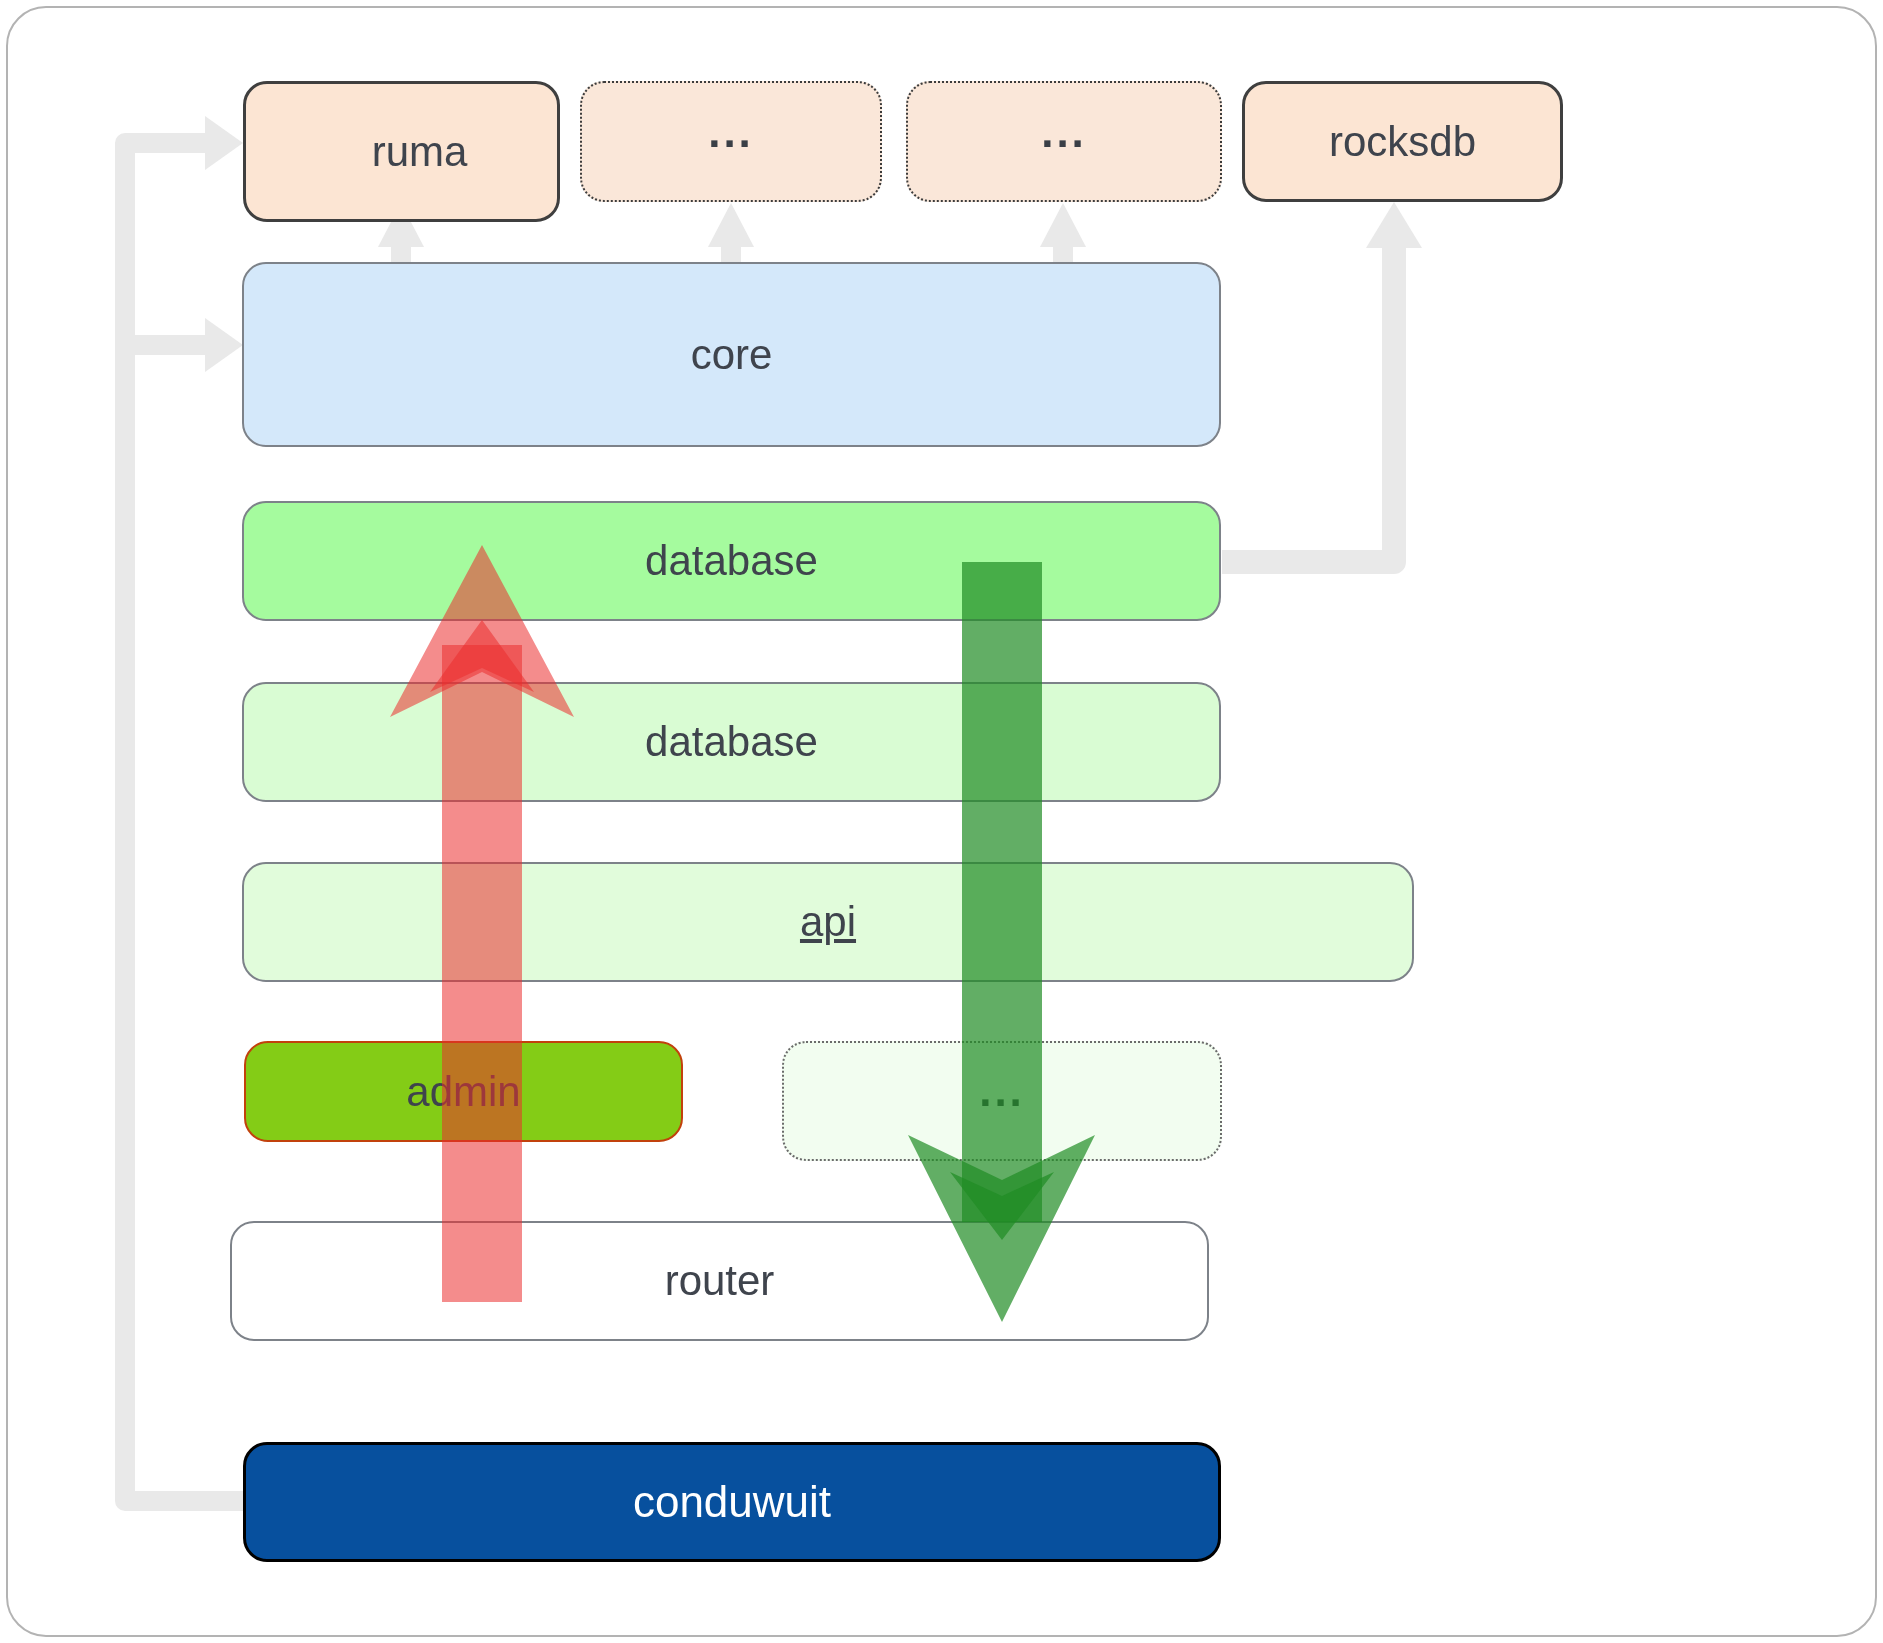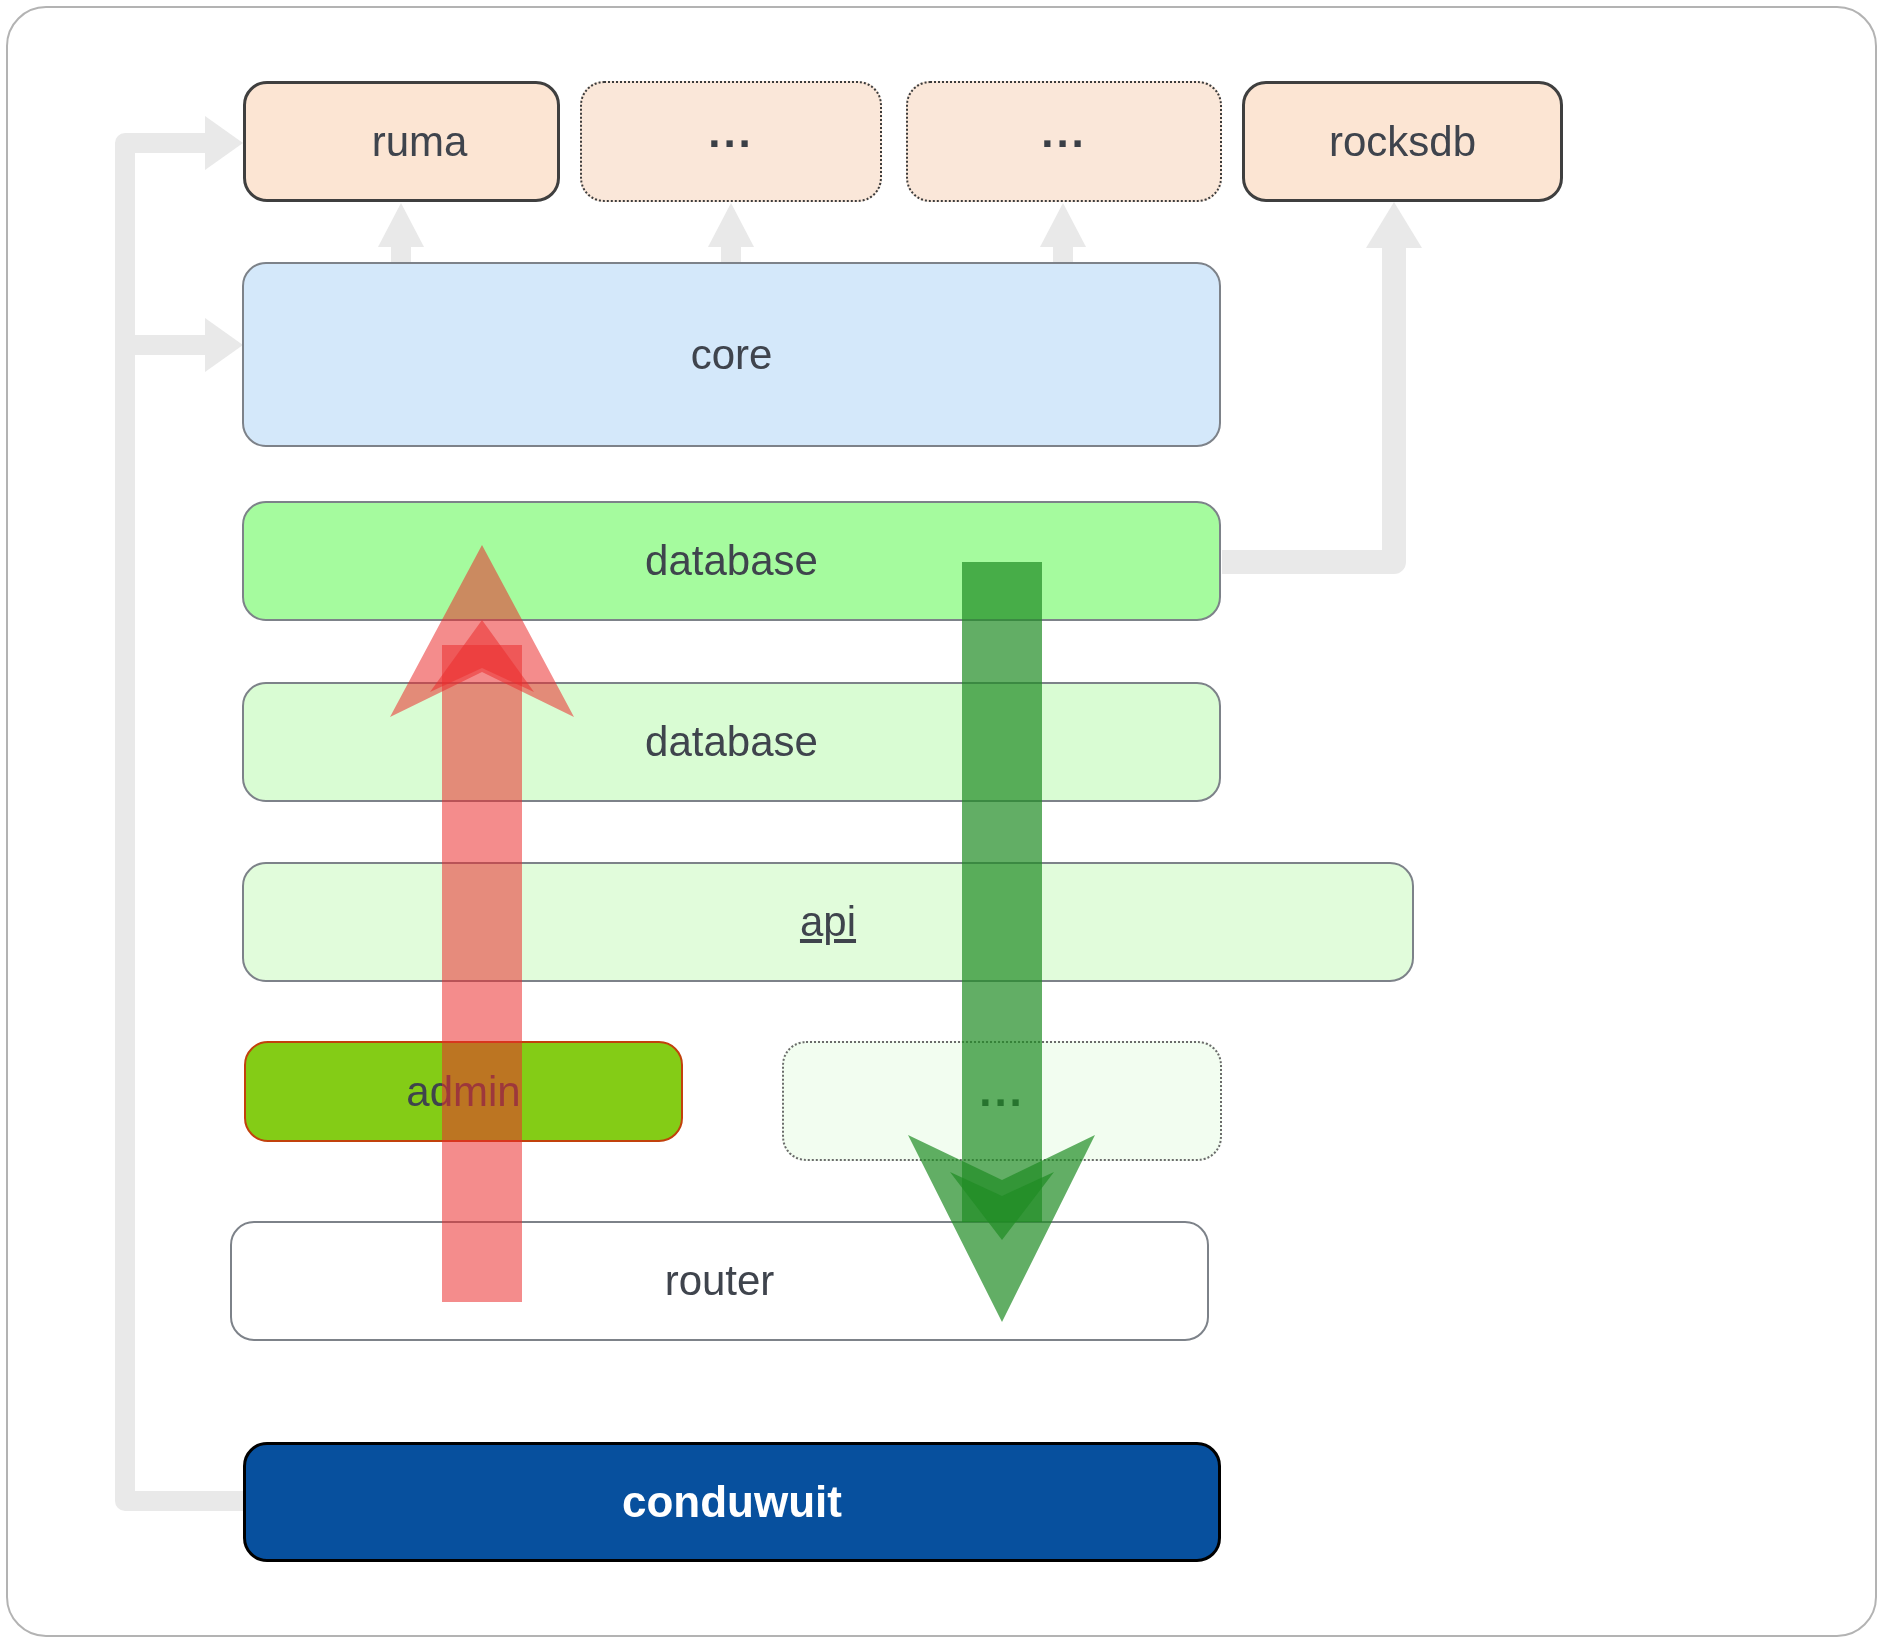--- a/index.html
+++ b/index.html
@@ -17,34 +17,34 @@
   svg.layer{position:absolute;left:0;top:0;width:1883px;height:1643px;pointer-events:none;}
   #connector-layer{z-index:1;}
   #arrow-layer{z-index:3;}
   .node{
     position:absolute;box-sizing:border-box;z-index:2;
     display:flex;align-items:center;justify-content:center;
     font-size:42px;color:#3f444d;border-radius:24px;
   }
   .dots{font-weight:bold;font-size:44px;letter-spacing:3px;transform:translateY(-10px);color:#3a3f46;}
   
-  #node-ruma   {left:243px;top:81px;width:317px;height:121px;background:#fce5d3;border:3px solid #3f3f3f;padding-left:36px;}
+  #node-ruma   {left:243px;top:81px;width:317px;height:141px;background:#fce5d3;border:3px solid #3f3f3f;padding-left:36px;}
   #node-dep1   {left:580px;top:81px;width:302px;height:121px;background:#fae7d9;border:2.5px dotted #3c3c3c;}
   #node-dep2   {left:906px;top:81px;width:316px;height:121px;background:#fae7d9;border:2.5px dotted #3c3c3c;}
   #node-rocksdb{left:1242px;top:81px;width:321px;height:121px;background:#fce5d3;border:3px solid #3f3f3f;}
   
   #node-core    {left:242px;top:262px;width:979px;height:185px;background:#d4e8fa;border:2px solid #7d8289;}
   #node-database{left:242px;top:501px;width:979px;height:120px;background:#a5fb9e;border:2px solid #7d8289;}
   #node-service {left:242px;top:682px;width:979px;height:120px;background:#d9fcd3;border:2px solid #7d8289;}
   #node-api     {left:242px;top:862px;width:1172px;height:120px;background:#e1fcdb;border:2px solid #7d8289;text-decoration:underline;}
   #node-admin   {left:244px;top:1041px;width:439px;height:101px;background:#84cc16;border:2px solid #c2410c;}
   #node-dep3    {left:782px;top:1041px;width:440px;height:120px;background:#f2fdf0;border:2.5px dotted #6b6b6b;}
   #node-router  {left:230px;top:1221px;width:979px;height:120px;background:#ffffff;border:2px solid #7d8289;}
   #node-conduwuit{left:243px;top:1442px;width:978px;height:120px;background:#07509e;border:3px solid #000000;
-                  color:#ffffff;font-weight:bold;font-size:44px;}
+                  color:#ffffff;font-weight:normal;font-size:44px;}
   
   #legend{
     position:absolute;left:1322px;top:920px;width:461px;height:363px;z-index:2;
     background:#efefef;border:3px solid #4a4a4a;box-sizing:border-box;
   }
   #legend-title{
     position:absolute;left:0;top:34px;width:100%;
     text-align:center;font-size:48px;color:#0b0b0b;
   }
   .legend-item{position:absolute;left:38px;display:flex;align-items:center;}

